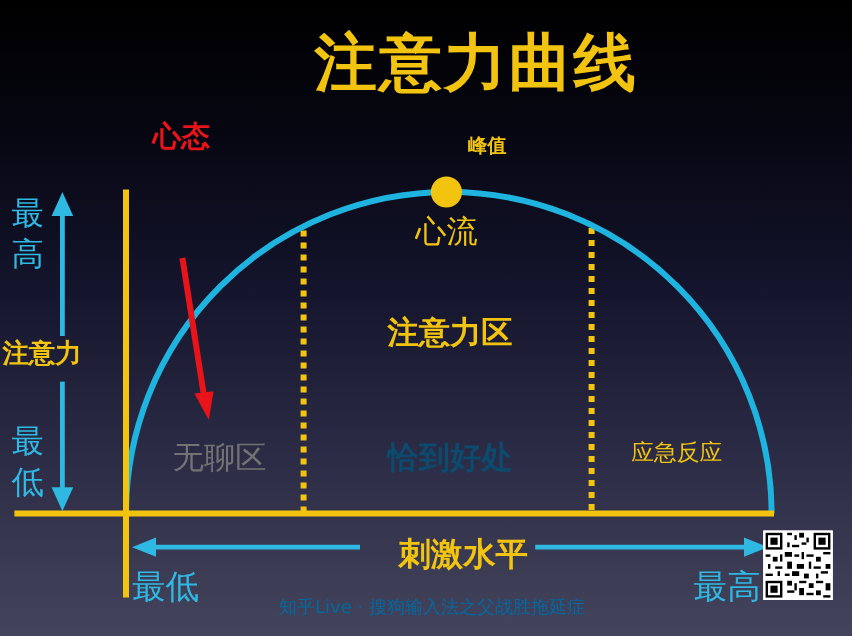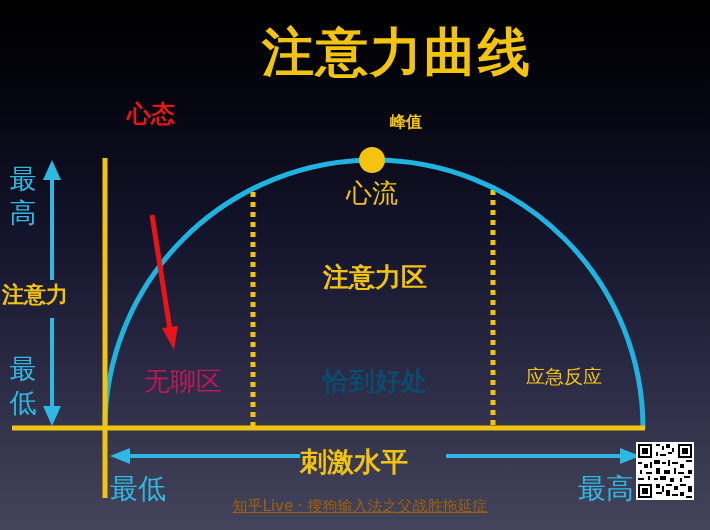--- a/index.html
+++ b/index.html
@@ -23,29 +23,29 @@
   .y-high { top:162px; }
   .y-low { top:352px; }
   .red-note {
     left:116px; top:95px; width:70px; font-size:24px; font-weight:bold; color:#e8141a;
     line-height:38px; text-align:center;
   }
   .peak-label { left:322px; top:112px; width:100px; text-align:right; font-size:16px; font-weight:bold; color:#f2c40f; }
   .flow-label { left:322px; top:176px; width:100px; text-align:center; font-size:26px; font-weight:normal; color:#f2c40f; }
   .zone-attn { left:290px; top:260px; width:170px; text-align:center; font-size:26px; font-weight:bold; color:#f2c40f; }
   .zone-just { left:290px; top:364px; width:170px; text-align:center; font-size:26px; font-weight:bold; color:#0c4a6e; }
-  .zone-bored { left:128px; top:364px; width:110px; text-align:center; font-size:26px; color:#be185d; }
+  .zone-bored { left:128px; top:364px; width:110px; text-align:center; font-size:26px; color:#737373; }
   .zone-emerg { left:494px; top:364px; width:140px; text-align:center; font-size:19px; color:#f2c40f; }
   .x-label {
-    left:300px; top:444px; width:140px; text-align:left; font-size:27px; font-weight:bold; color:#f2c40f;
+    left:300px; top:444px; width:140px; text-align:right; font-size:27px; font-weight:bold; color:#f2c40f;
     background: transparent;
   }
   .x-low { left:110px; top:470px; font-size:28px; color:#2fb8e2; }
   .x-high { left:578px; top:470px; font-size:28px; color:#2fb8e2; }
-  .watermark { left:180px; top:497px; width:360px; text-align:center; font-size:15px; color:#a16207;text-decoration:underline; }
+  .watermark { left:180px; top:497px; width:360px; text-align:center; font-size:15px; color:#0369a1; }
   .qr {
     left:636px; top:442px; width:58px; height:58px; background:#fff; padding:0;
   }
 </style>
 </head>
 <body>
 
 <div class="abs title">注意力曲线</div>
 
 <svg class="diagram" width="710" height="530" viewBox="0 0 710 530">

